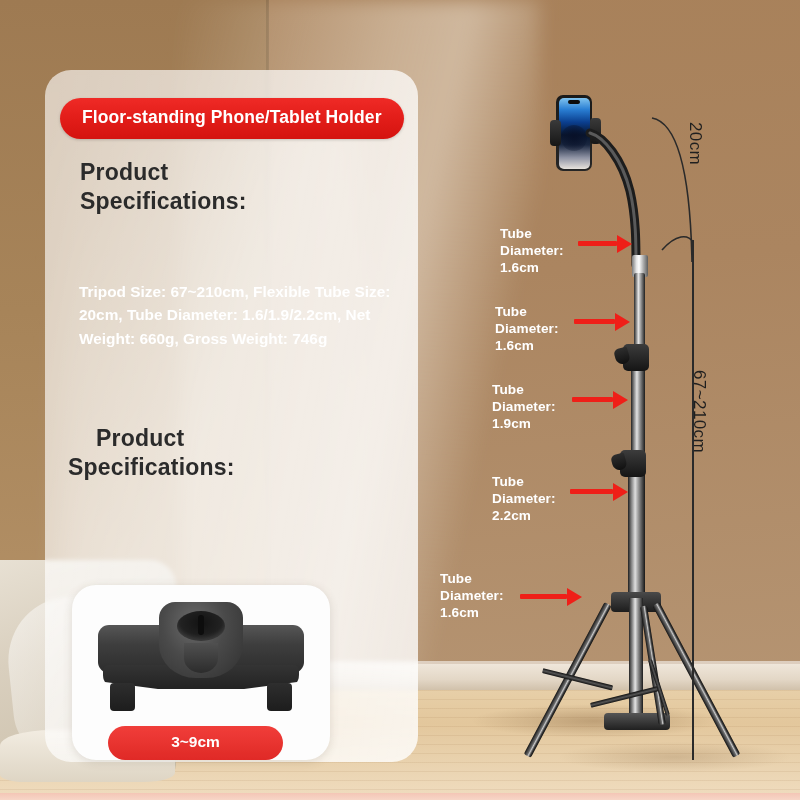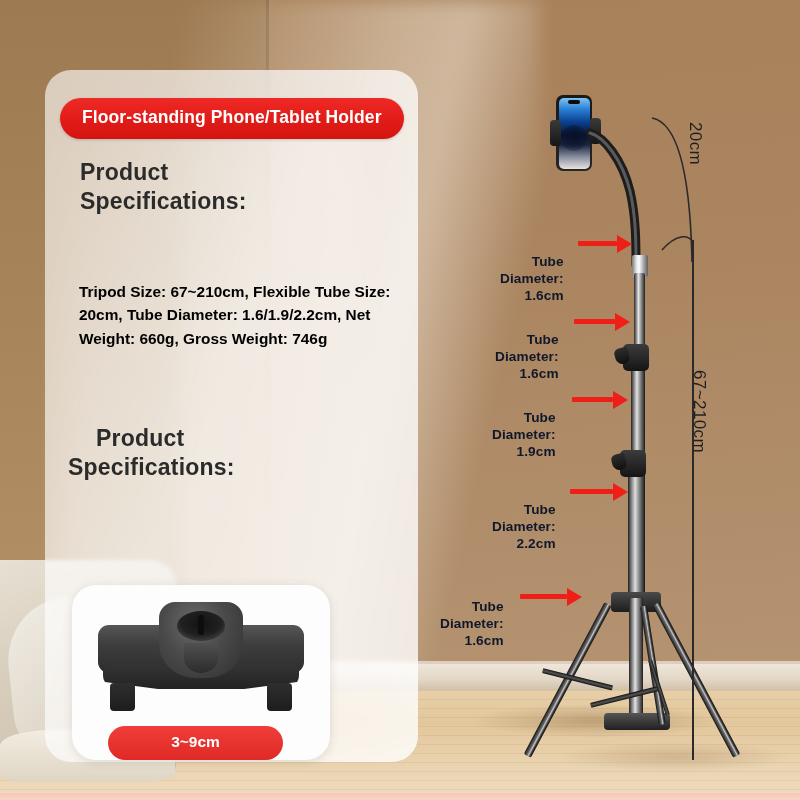--- a/index.html
+++ b/index.html
@@ -108,21 +108,21 @@
     box-shadow: 0 1px 3px rgba(0,0,0,.18);
   }
   .heading {
     position: absolute; color: #2b2b2b; font-weight: bold;
     font-size: 23px; line-height: 1.28; letter-spacing: .2px;
   }
   .heading-specs { left: 80px; top: 158px; }
   .heading-config { left: 68px; top: 424px; text-align: left; }
   .heading-config .l1 { padding-left: 28px; }
   .body-text {
-    position: absolute; color: #000000; font-weight: bold;
+    position: absolute; color: #ffffff; font-weight: bold;
     font-size: 15.4px; line-height: 1.52; letter-spacing: 0px;
   }
   .text-specs { left: 79px; top: 280px; width: 330px; }
   .text-config { left: 79px; top: 508px; width: 330px; }
 
   
   .inset-card {
     position: absolute; left: 72px; top: 585px; width: 258px; height: 175px;
     background: #fdfdfd; border-radius: 24px;
     box-shadow: 0 2px 10px rgba(90,75,55,.16);
@@ -257,23 +257,23 @@
     position: absolute; background: linear-gradient(90deg,#101010,#555 50%,#101010);
     border-radius: 1px; transform-origin: top center;
   }
   .center-col {
     position: absolute; left: 629px; top: 598px; width: 14px; height: 122px;
     background: linear-gradient(90deg,#232323 0%,#8b8b8b 24%,#e3e3e3 44%,#8d8d8d 66%,#1c1c1c 100%);
   }
 
   
   .callout {
-    position: absolute; color: #0f172a; font-weight: bold;
-    font-size: 13.6px; line-height: 1.26; text-align: right;
-    letter-spacing: .1px; white-space: nowrap; margin-top: 28px;
+    position: absolute; color: #ffffff; font-weight: bold;
+    font-size: 13.6px; line-height: 1.26; text-align: left;
+    letter-spacing: .1px; white-space: nowrap;
   }
   .arrow {
     position: absolute; height: 9px;
     display: flex; align-items: center;
   }
   .arrow .shaft {
     height: 5px; background: #ef1f18; flex: 1 1 auto; border-radius: 1px;
   }
   .arrow .head {
     width: 0; height: 0; flex: 0 0 auto;

